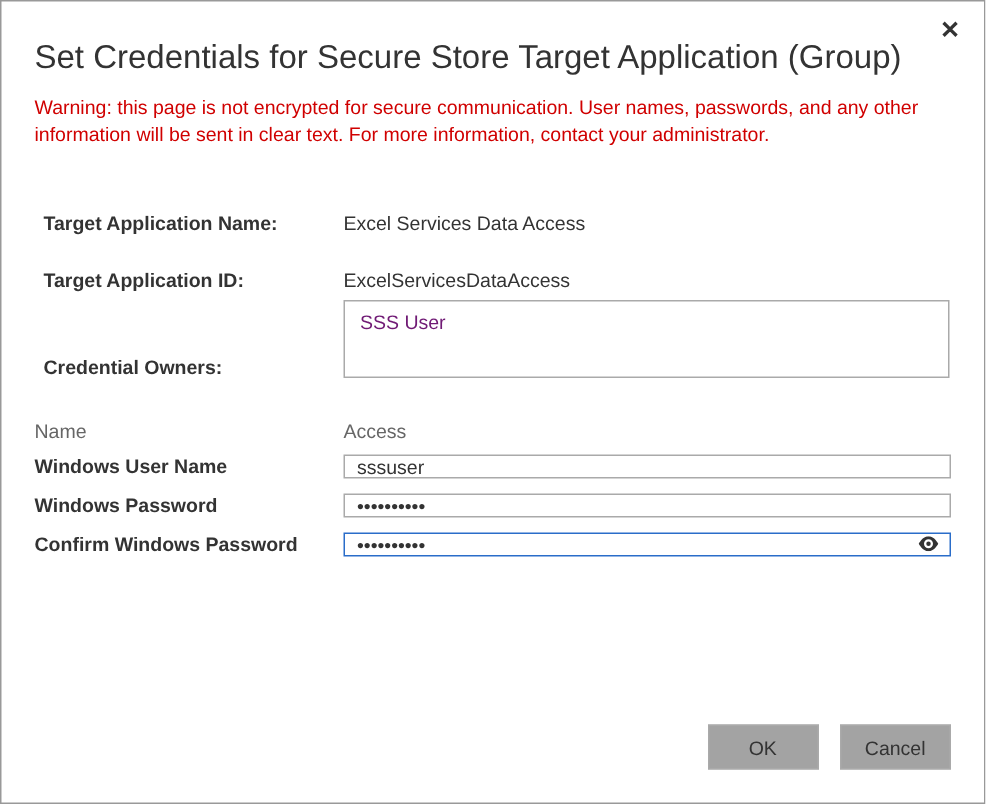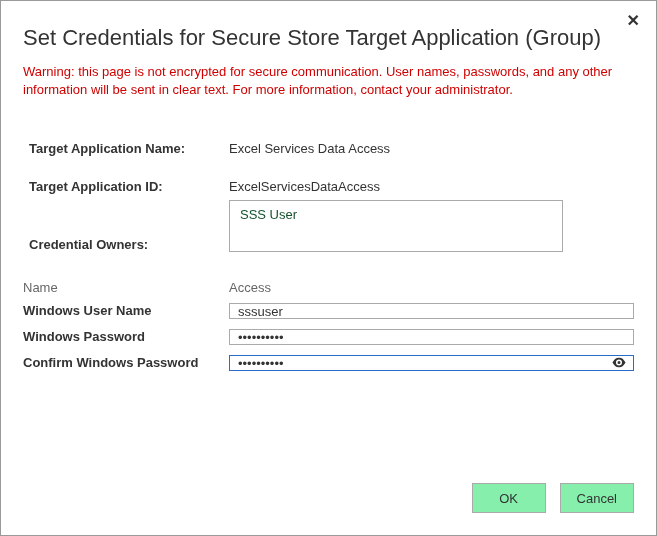--- a/index.html
+++ b/index.html
@@ -53,24 +53,24 @@
     color: #333;
     width: 200px;
     flex-shrink: 0;
   }
   .info-value {
     color: #333;
     margin-top: 17px;
   }
   .owners-box {
     border: 1px solid #aaa;
-    width: 334px;
+    width: 404px;
     height: 52px;
     padding: 6px 10px;
-    color: #14532d;
+    color: #701a75;
     font-size: 13px;
   }
   .col-headers {
     display: flex;
     margin-top: 28px;
     margin-bottom: 8px;
     color: #666;
     font-size: 13px;
   }
   .col-name { width: 206px; flex-shrink: 0; }
@@ -120,21 +120,21 @@
     position: absolute;
     bottom: 22px;
     right: 22px;
     display: flex;
     gap: 14px;
   }
   .btn {
     min-width: 74px;
     height: 30px;
     border: 1px solid #aaa;
-    background: #86efac;
+    background: #a3a3a3;
     padding: 0 16px;
     font-family: inherit;
     font-size: 13px;
     color: #333;
     cursor: pointer;
     margin-top: 12px;
   }
 </style>
 </head>
 <body>

